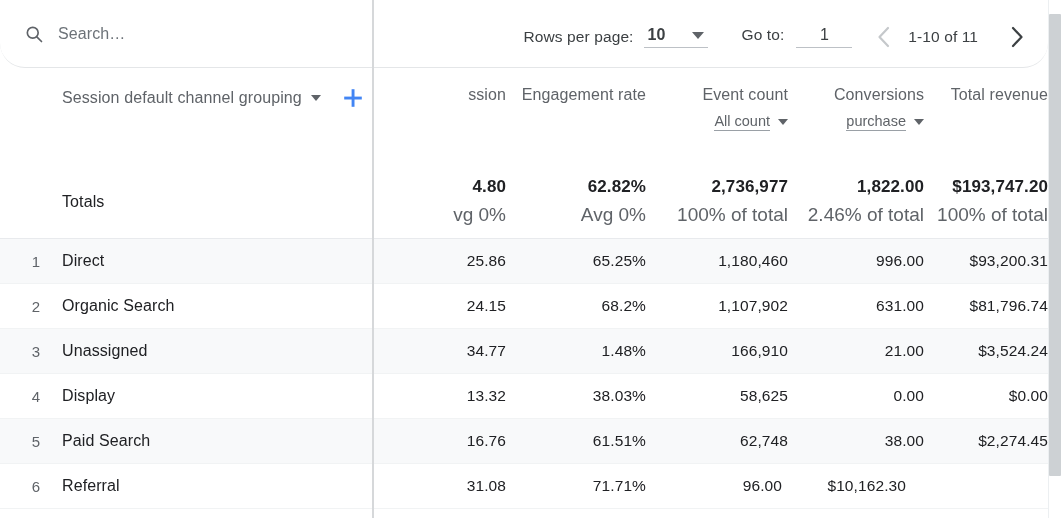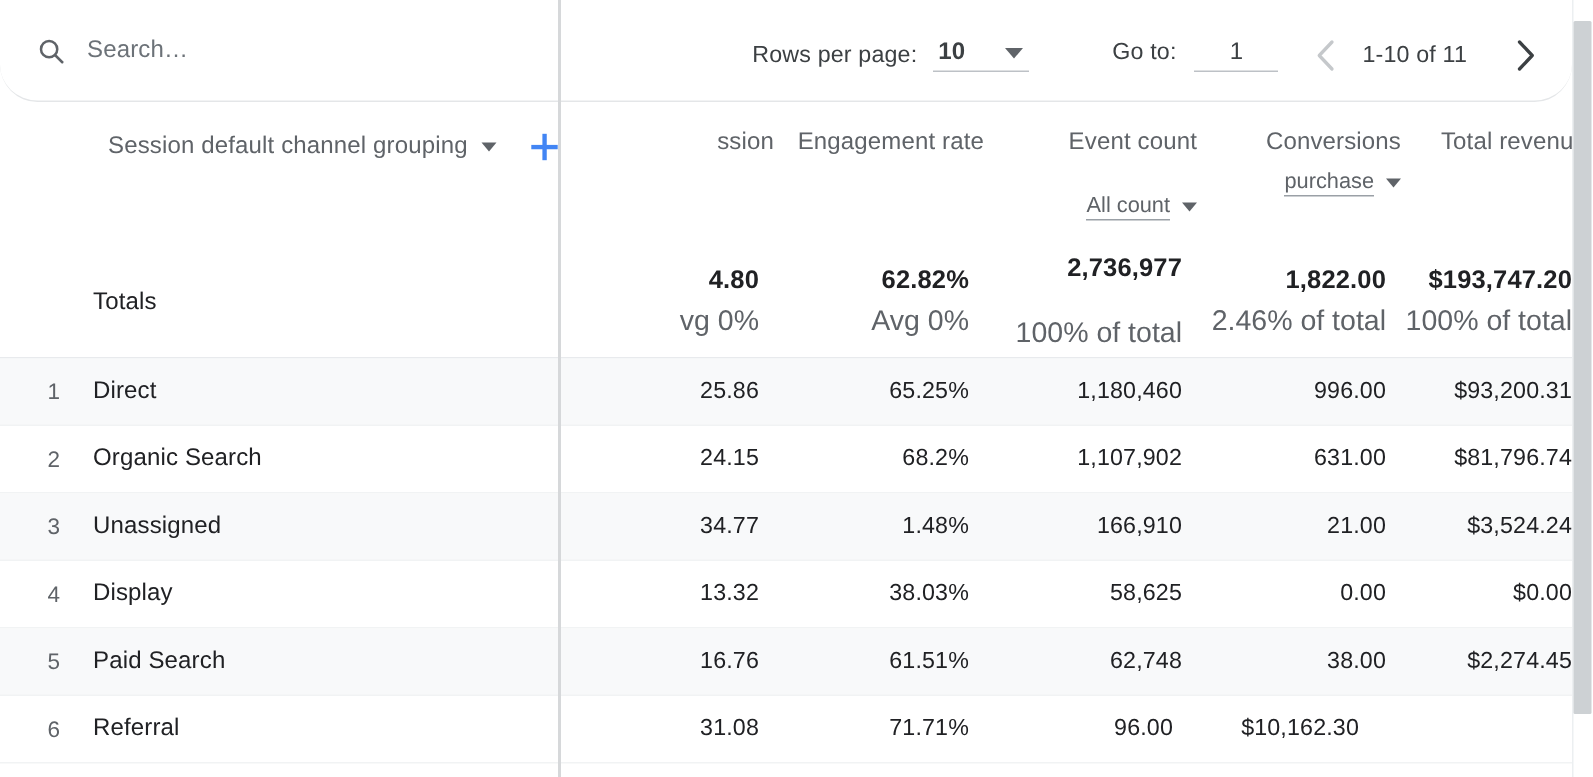--- a/index.html
+++ b/index.html
@@ -58,21 +58,21 @@
     position: absolute;
     right: 14px;
     top: 20px;
     display: flex;
     align-items: center;
     font-size: 15.5px;
     color: #3c4043;
     letter-spacing: .1px;
     white-space: nowrap;
   }
-  .pager-label { color: #3c4043; font-size: 15.5px; margin-left: 22px; }
+  .pager-label { color: #3c4043; font-size: 15.5px; }
 
   .rpp-select {
     display: inline-flex;
     align-items: baseline;
     gap: 26px;
     margin-left: 10px;
     border-bottom: 1px solid #bdc1c6;
     padding: 0 4px 3px 4px;
     min-width: 64px;
     cursor: pointer;
@@ -129,33 +129,33 @@
   
   .grid { position: absolute; top: 68px; left: 0; width: 1048px; }
 
   .row {
     display: flex;
     align-items: stretch;
     width: 1048px;
   }
 
   
-  .head-row { height: 97px; position: relative; padding-left: 10px; }
+  .head-row { height: 97px; position: relative; }
 
   .cell {
     display: flex;
     flex-direction: column;
     justify-content: flex-start;
     padding-top: 17px;
   }
   .c-rank  { width: 40px;  flex: none; align-items: flex-end; }
   .c-dim   { width: 332px; flex: none; align-items: flex-start; padding-left: 22px; }
   .c-m1    { width: 134px; flex: none; align-items: flex-end; }
   .c-m2    { width: 140px; flex: none; align-items: flex-end; }
-  .c-m3    { width: 142px; flex: none; align-items: flex-end; gap: 16px; }
+  .c-m3    { width: 142px; flex: none; align-items: flex-end; }
   .c-m4    { width: 136px; flex: none; align-items: flex-end; }
   .c-m5    { width: 124px; flex: none; align-items: flex-end; padding-right: 0; }
 
   .hdr-text {
     font-size: 16px;
     color: #5f6368;
     letter-spacing: .1px;
     white-space: nowrap;
     line-height: 20px;
   }

